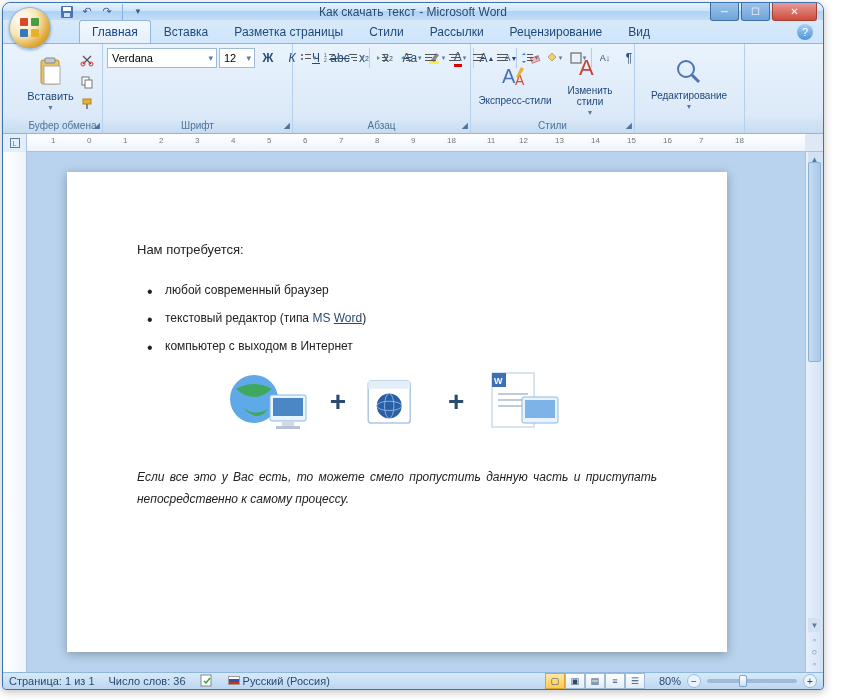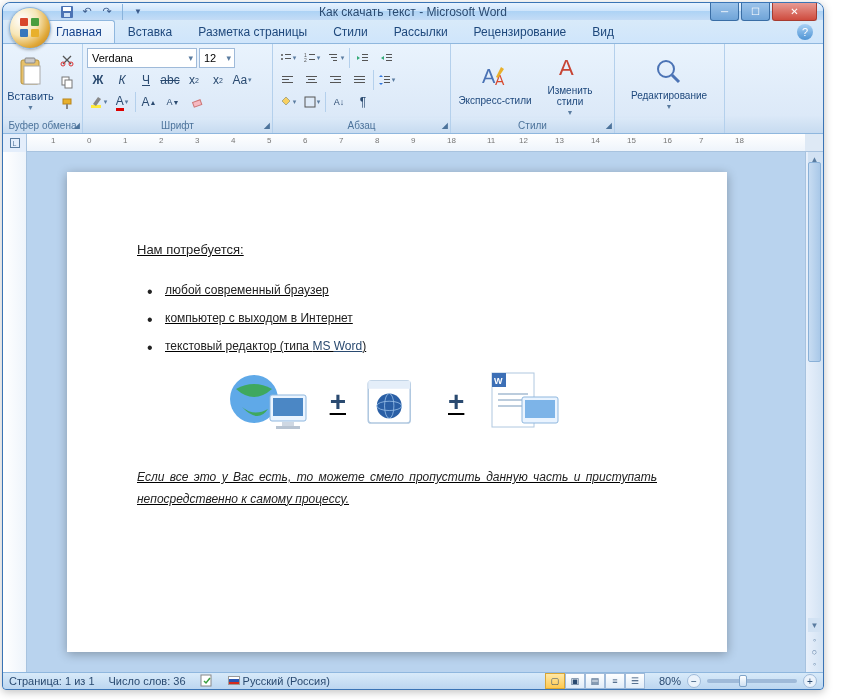--- a/index.html
+++ b/index.html
@@ -38,21 +38,21 @@
 .title-text { position: absolute; left: 50%; transform: translateX(-50%); font-size: 12px; color: #2a4a70; }
 .win-controls { position: absolute; right: 6px; top: 0; display: flex; gap: 2px; }
 .win-btn { width: 29px; height: 18px; border-radius: 0 0 3px 3px; display: flex; align-items: center; justify-content: center; font-size: 10px; color: #fff; border: 1px solid #3a6ea5; border-top: none; cursor: pointer; }
 .win-min { background: linear-gradient(#9cc3ea, #6fa4d8); }
 .win-max { background: linear-gradient(#9cc3ea, #6fa4d8); }
 .win-cls { background: linear-gradient(#e89b94, #ce4b3e); border-color: #a73c30; width: 45px; }
 
 
 .tabs-row {
   height: 24px; background: linear-gradient(#d8eaf9, #cfe5fb);
-  display: flex; align-items: flex-end; padding-left: 40px;
+  display: flex; align-items: flex-end; padding-left: 76px;
   border-bottom: 1px solid #8fb7de;
 }
 .tab {
   padding: 4px 12px; font-size: 12px; color: #1e487c; cursor: pointer;
   border: 1px solid transparent; border-bottom: none;
 }
 .tab.active {
   background: linear-gradient(#f2f8fe, #e6f0fb);
   border-color: #8fb7de; border-radius: 3px 3px 0 0;
   color: #15428b; font-weight: normal;
@@ -69,21 +69,21 @@
   border-right: 1px solid #b4d0ec;
   display: flex; flex-direction: column; padding: 2px 4px 0;
 }
 .group-body { flex: 1; display: flex; align-items: flex-start; gap: 2px; padding-top: 2px; }
 .group-label { height: 15px; font-size: 10px; color: #4c739b; text-align: center; background: linear-gradient(#dbe9f8,#c7dbf0); margin: 0 -4px; display:flex; align-items:center; justify-content:center; position:relative; }
 .group-label .dlg { position:absolute; right:2px; font-size:8px; color:#4c739b; cursor:pointer; }
 
 .big-btn { width: 48px; height: 70px; display: flex; flex-direction: column; align-items: center; justify-content: center; gap: 2px; font-size: 11px; color: #1e487c; cursor: pointer; border-radius: 3px; }
 .big-ico { width: 32px; height: 32px; }
 
-.font-rows { display: flex; flex-direction: column; gap: 2px; }
+.font-rows { display: flex; flex-direction: row; gap: 2px; }
 .row { display: flex; gap: 2px; align-items: center; }
 .combo { height: 20px; border: 1px solid #9fbad9; background: #fff; font-size: 11px; padding: 0 16px 0 4px; position: relative; display: flex; align-items: center; cursor: pointer; }
 .combo::after { content: "▾"; position: absolute; right: 3px; font-size: 9px; color: #5a7ca0; }
 .font-name { width: 110px; }
 .font-size { width: 36px; }
 .ribbtn {
   width: 22px; height: 20px; border: 1px solid transparent; border-radius: 2px;
   display: flex; align-items: center; justify-content: center;
   font-size: 12px; color: #2a4a70; cursor: pointer;
 }
@@ -92,21 +92,21 @@
 
 
 .workspace { flex: 1; display: flex; flex-direction: column; background: #b9d3ee; }
 .ruler-row { height: 18px; display: flex; background: #dee9f5; border-bottom: 1px solid #a8c3df; }
 .ruler-corner { width: 24px; height:18px; background:#e4eefb; border-right:1px solid #a8c3df; display:flex;align-items:center;justify-content:center; }
 .ruler-corner span{width:10px;height:10px;border:1px solid #5a7ca0;font-size:7px;color:#5a7ca0;display:flex;align-items:center;justify-content:center;}
 .h-ruler { flex:1; position:relative;background:linear-gradient(#fff,#eef4fb);font-size:8px;color:#777;overflow:hidden;}
 .h-ruler .num{position:absolute;top:2px;font-size:8px;}
 .doc-row { flex:1; display:flex; overflow:hidden; }
 .v-ruler { width:24px;background:linear-gradient(90deg,#fff,#eef4fb);border-right:1px solid #a8c3df;position:relative;}
-.doc-viewport { flex:1; background:#b9d3ee; overflow:auto; padding: 20px 40px; text-decoration: underline; }
+.doc-viewport { flex:1; background:#b9d3ee; overflow:auto; padding: 20px 40px; }
 .page { width: 660px; min-height: 480px; background:#fff; box-shadow: 0 2px 10px rgba(0,0,0,.3); padding: 70px 70px 40px 70px; font-family: Verdana, sans-serif; font-size: 13px; color: #222; }
 .page h3{font-weight:normal;font-size:13px;margin-bottom:26px;}
 .page ul{list-style:none;margin-left:28px;}
 .page li{margin-bottom:14px;position:relative;font-size:12px;}
 .page li::before{content:"•";position:absolute;left:-18px;font-size:16px;}
 .page .ms{color:#2a4a70;}
 .page .w{text-decoration:underline;}
 .img-row{display:flex;align-items:center;justify-content:center;gap:16px;margin:10px 0 30px;}
 .plus{font-size:28px;color:#2a4a70;font-weight:bold;}
 .gfx{width:90px;height:70px;}
@@ -176,21 +176,21 @@
     <div class="tab">Разметка страницы</div>
     <div class="tab">Стили</div>
     <div class="tab">Рассылки</div>
     <div class="tab">Рецензирование</div>
     <div class="tab">Вид</div>
     <div class="help-btn">?</div>
   </div>
 
   <div class="ribbon">
 
-    <div class="group" style="width:80px;">
+    <div class="group" style="width:80px;margin-left:20px;">
       <div class="group-body">
         <div class="big-btn" style="width:50px;">
           <svg class="big-ico" viewBox="0 0 32 32">
             <rect x="6" y="4" width="18" height="24" rx="2" fill="#e6c06a" stroke="#b8923a"></rect>
             <rect x="10" y="2" width="10" height="5" rx="1" fill="#c9c9c9" stroke="#888"></rect>
             <rect x="9" y="10" width="16" height="18" fill="#fff" stroke="#aaa"></rect>
           </svg>
           <span>Вставить</span>
           <span style="font-size:7px;color:#5a7ca0;">▼</span>
         </div>
@@ -455,22 +455,22 @@
         </div>
       <div style="width:18px;"></div>
     </div>
     <div class="doc-row">
       <div class="v-ruler"></div>
       <div class="doc-viewport">
         <div class="page">
           <h3>Нам потребуется:</h3>
           <ul>
             <li>любой современный браузер</li>
+            <li><span>текстовый редактор (типа </span><span class="ms">MS </span><span class="ms w">Word</span><span>)</span></li>
             <li>компьютер с выходом в Интернет</li>
-            <li><span>текстовый редактор (типа </span><span class="ms">MS </span><span class="ms w">Word</span><span>)</span></li>
           </ul>
           <div class="img-row">
             <svg class="gfx" viewBox="0 0 90 70">
               <circle cx="30" cy="32" r="24" fill="#5fa9e8"></circle>
               <path d="M12 22q18-10 36 0q-18 16-36 0" fill="#3fa85f"></path>
               <path d="M18 40q12 10 26 2q-10 15-26-2" fill="#3fa85f"></path>
               <rect x="46" y="28" width="36" height="26" rx="2" fill="#eaf4ff" stroke="#8fb7de"></rect>
               <rect x="49" y="31" width="30" height="18" fill="#4b87c5"></rect>
               <rect x="58" y="55" width="12" height="4" fill="#cfd8e3"></rect>
               <rect x="52" y="59" width="24" height="3" fill="#b8c4d2"></rect>

